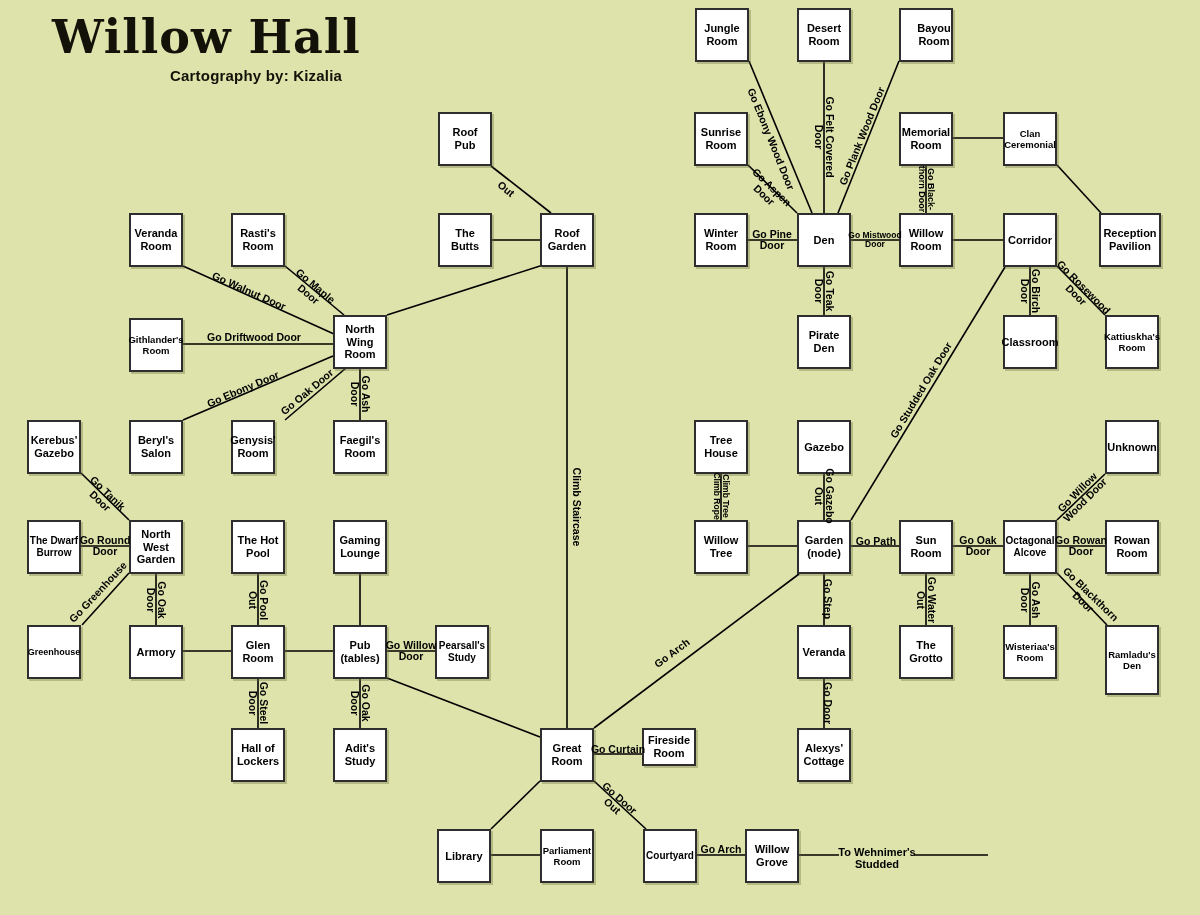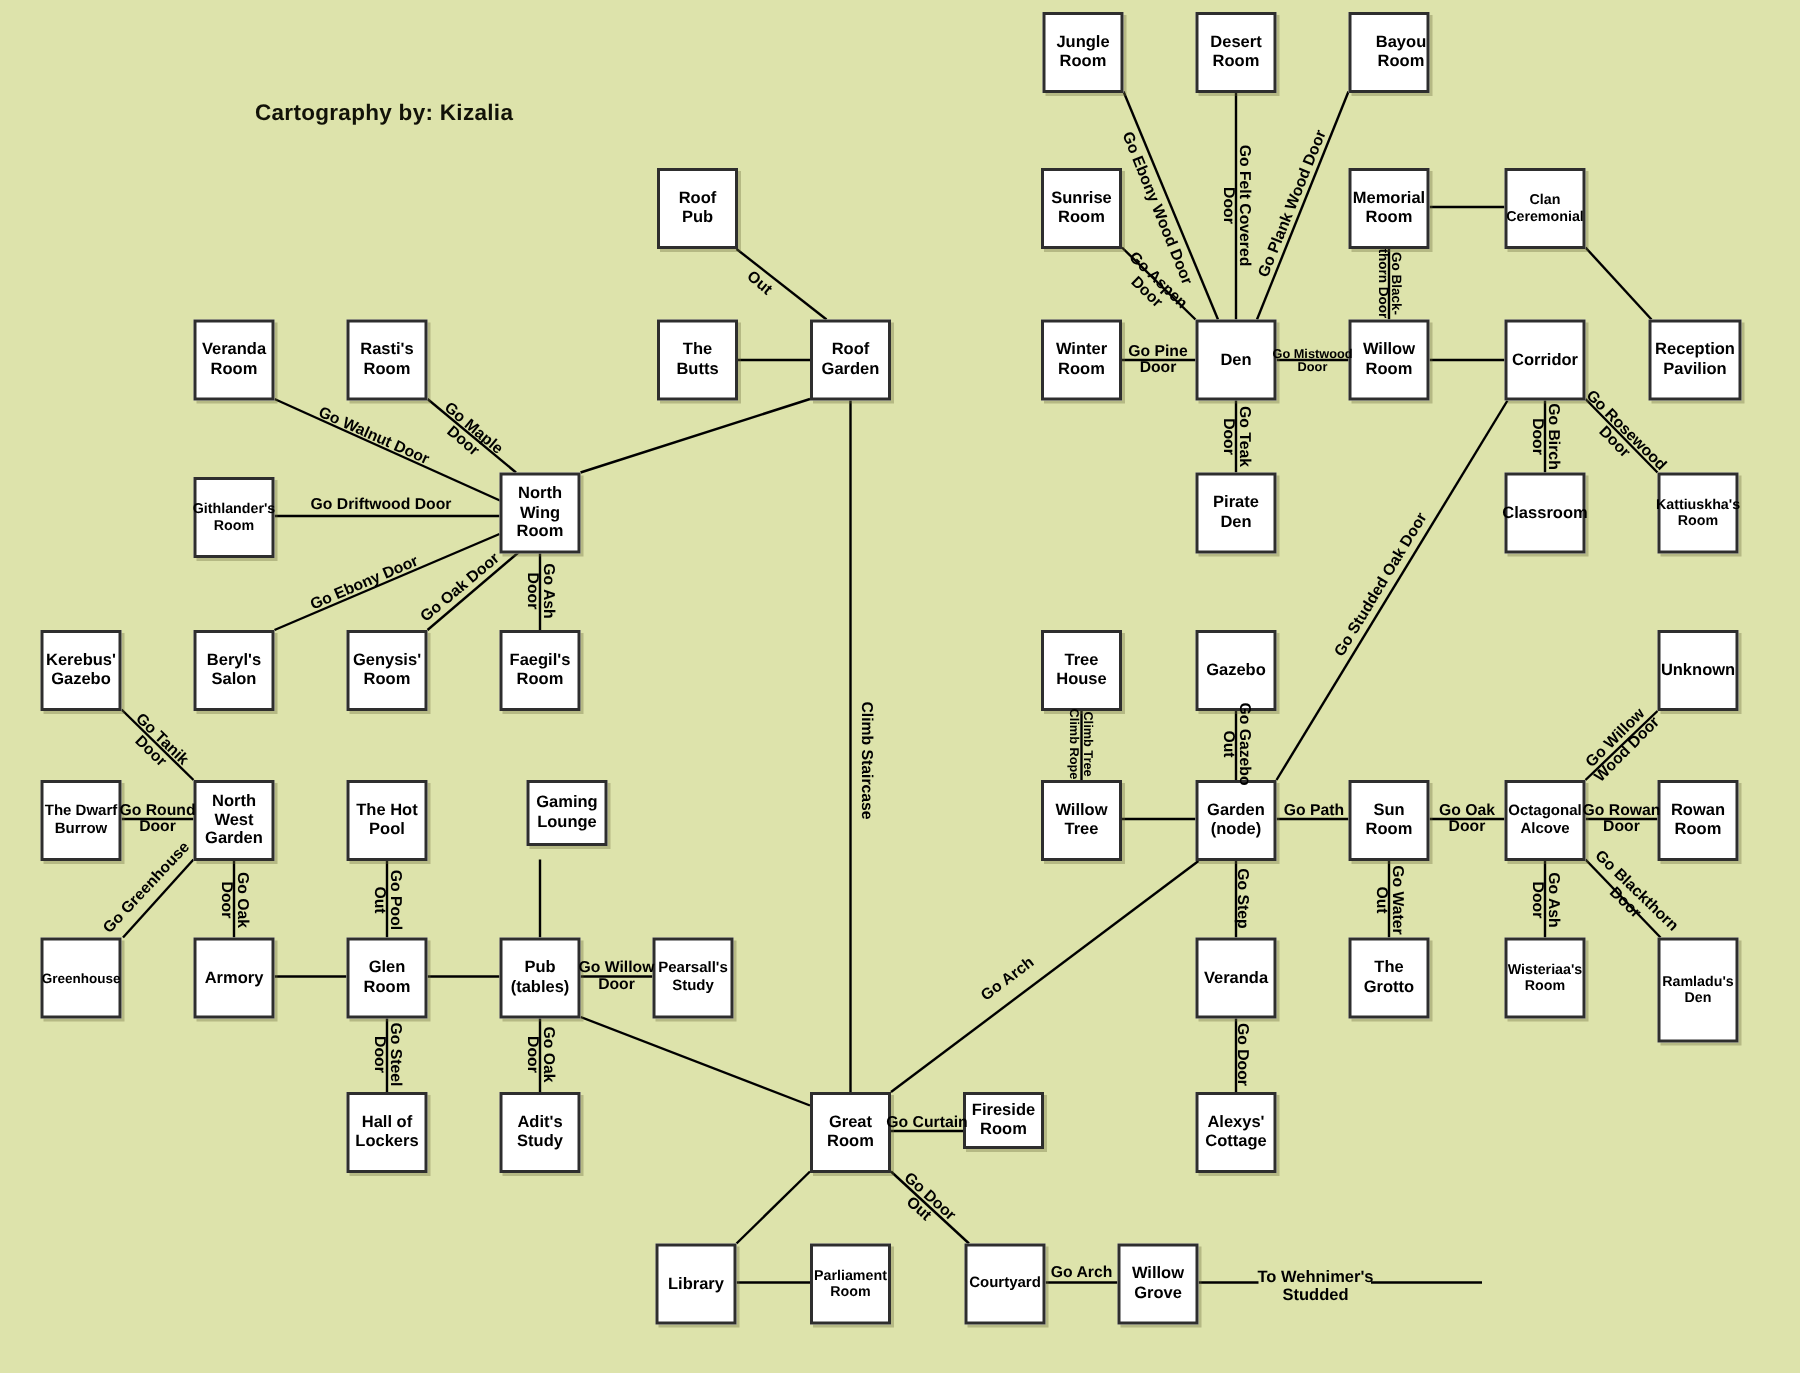--- a/index.html
+++ b/index.html
@@ -93,20 +93,21 @@
       <line x1="1057" y1="573" x2="1107" y2="625" stroke="#000000" stroke-width="1.6"></line>
       <line x1="824" y1="573" x2="824" y2="625" stroke="#000000" stroke-width="1.6"></line>
       <line x1="824" y1="678" x2="824" y2="728" stroke="#000000" stroke-width="1.6"></line>
       <line x1="594" y1="781" x2="646" y2="829" stroke="#000000" stroke-width="1.6"></line>
       <line x1="491" y1="855" x2="540" y2="855" stroke="#000000" stroke-width="1.6"></line>
       <line x1="491" y1="829" x2="540" y2="781" stroke="#000000" stroke-width="1.6"></line>
       <line x1="697" y1="855" x2="745" y2="855" stroke="#000000" stroke-width="1.6"></line>
       <line x1="799" y1="855" x2="839" y2="855" stroke="#000000" stroke-width="1.6"></line>
       <line x1="914" y1="855" x2="988" y2="855" stroke="#000000" stroke-width="1.6"></line>
     </svg>
+  <div class="map-title">Willow Hall</div>
   <div class="map-subtitle">Cartography by:  Kizalia</div>
   <div id="nodes-layer">
       <div class="node" style="left: 695px; top: 8px; width: 54px; height: 54px;">Jungle
 Room</div>
       <div class="node" style="left: 797px; top: 8px; width: 54px; height: 54px;">Desert
 Room</div>
       <div class="node" style="left: 899px; top: 8px; width: 54px; height: 54px; padding-left: 16px;">Bayou
 Room</div>
       <div class="node" style="left: 438px; top: 112px; width: 54px; height: 54px;">Roof
 Pub</div>
@@ -138,36 +139,36 @@
 Room</div>
       <div class="node" style="left: 797px; top: 315px; width: 54px; height: 54px;">Pirate
 Den</div>
       <div class="node" style="left: 1003px; top: 315px; width: 54px; height: 54px;">Classroom</div>
       <div class="node" style="left: 1105px; top: 315px; width: 54px; height: 54px; font-size: 9.5px;">Kattiuskha's
 Room</div>
       <div class="node" style="left: 27px; top: 420px; width: 54px; height: 54px;">Kerebus'
 Gazebo</div>
       <div class="node" style="left: 129px; top: 420px; width: 54px; height: 54px;">Beryl's
 Salon</div>
-      <div class="node" style="left: 231px; top: 420px; width: 54px; height: 54px;">Genysis'
+      <div class="node" style="left: 231px; top: 420px; width: 44px; height: 54px;">Genysis'
 Room</div>
       <div class="node" style="left: 333px; top: 420px; width: 54px; height: 54px;">Faegil's
 Room</div>
       <div class="node" style="left: 694px; top: 420px; width: 54px; height: 54px;">Tree
 House</div>
       <div class="node" style="left: 797px; top: 420px; width: 54px; height: 54px;">Gazebo</div>
       <div class="node" style="left: 1105px; top: 420px; width: 54px; height: 54px;">Unknown</div>
       <div class="node" style="left: 27px; top: 520px; width: 54px; height: 54px; font-size: 10px;">The Dwarf
 Burrow</div>
       <div class="node" style="left: 129px; top: 520px; width: 54px; height: 54px;">North
 West
 Garden</div>
       <div class="node" style="left: 231px; top: 520px; width: 54px; height: 54px;">The Hot
 Pool</div>
-      <div class="node" style="left: 333px; top: 520px; width: 54px; height: 44px; margin-left: 18px;">Gaming
+      <div class="node" style="left: 333px; top: 520px; width: 54px; height: 54px;">Gaming
 Lounge</div>
       <div class="node" style="left: 694px; top: 520px; width: 54px; height: 54px;">Willow
 Tree</div>
       <div class="node" style="left: 797px; top: 520px; width: 54px; height: 54px;">Garden
 (node)</div>
       <div class="node" style="left: 899px; top: 520px; width: 54px; height: 54px;">Sun
 Room</div>
       <div class="node" style="left: 1003px; top: 520px; width: 54px; height: 54px; font-size: 10px;">Octagonal
 Alcove</div>
       <div class="node" style="left: 1105px; top: 520px; width: 54px; height: 54px;">Rowan

